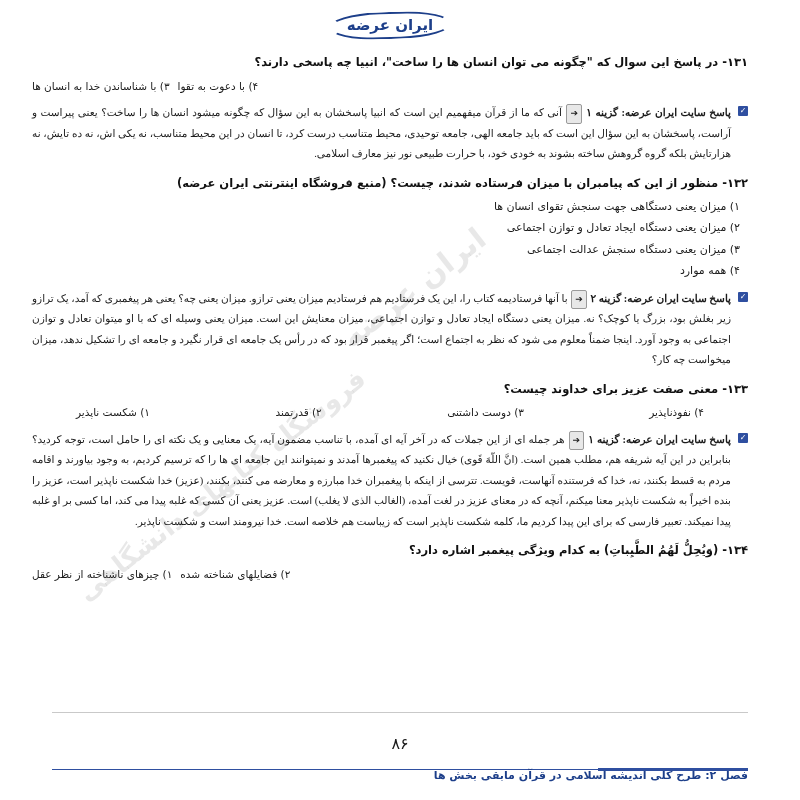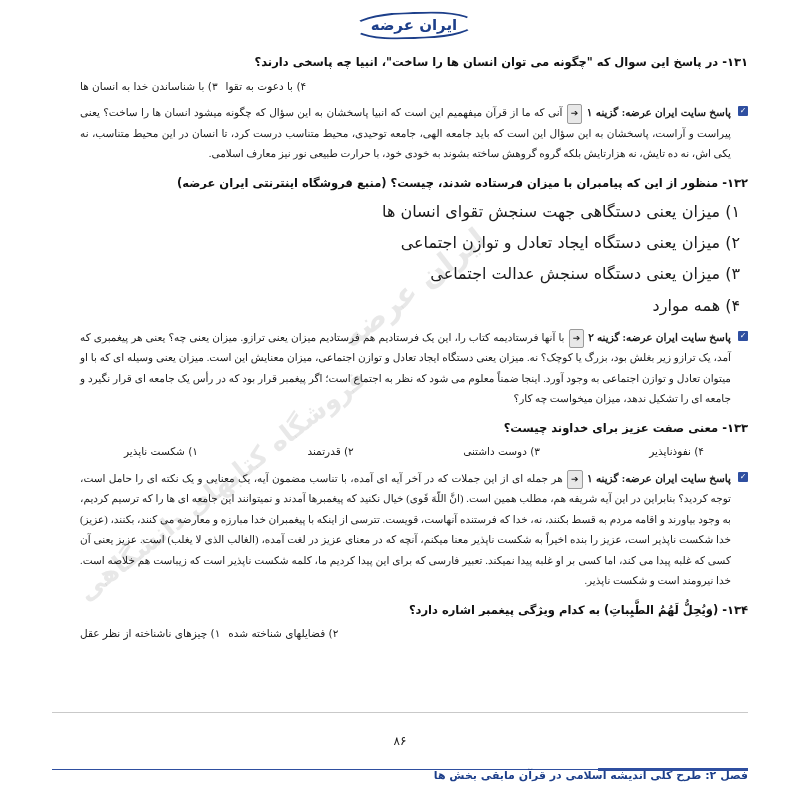--- a/index.html
+++ b/index.html
@@ -13,21 +13,21 @@
     font-family: "DejaVu Sans", "Liberation Sans", sans-serif;
     color: #1b1b1b;
     position: relative;
     overflow: hidden;
   }
   .page {
     width: 800px;
     height: 800px;
     position: relative;
     box-sizing: border-box;
-    padding: 0 52px 0 80px;
+    padding: 0 52px 0 32px;
   }
 
   
   .header {
     height: 38px;
     display: flex;
     justify-content: center;
     align-items: center;
     padding-top: 6px;
   }
@@ -83,21 +83,21 @@
   .opt-row.spread {
     justify-content: space-between;
     padding: 0 44px;
   }
   .opt {
     white-space: nowrap;
   }
   .opt.indent1 { margin-right: 8px; }
   .opt.col2 { margin-right: 150px; }
   .opt-single {
-    font-size: 16px;
+    font-size: 11px;
     line-height: 1.95;
     padding-right: 8px;
   }
 
   
   .answer {
     margin: 7px 0 4px 0;
     font-size: 10.5px;
     line-height: 1.95;
     text-align: justify;
@@ -151,21 +151,21 @@
   
   .footer {
     position: absolute;
     left: 0;
     right: 0;
     bottom: 0;
     height: 74px;
   }
   .page-number {
     text-align: center;
-    font-size: 12px;
+    font-size: 16px;
     color: #1b1b1b;
     padding-top: 8px;
     direction: rtl;
   }
   .footer-rule {
     position: absolute;
     bottom: 30px;
     left: 52px;
     right: 52px;
     border-top: 1px solid #2f4fa0;

